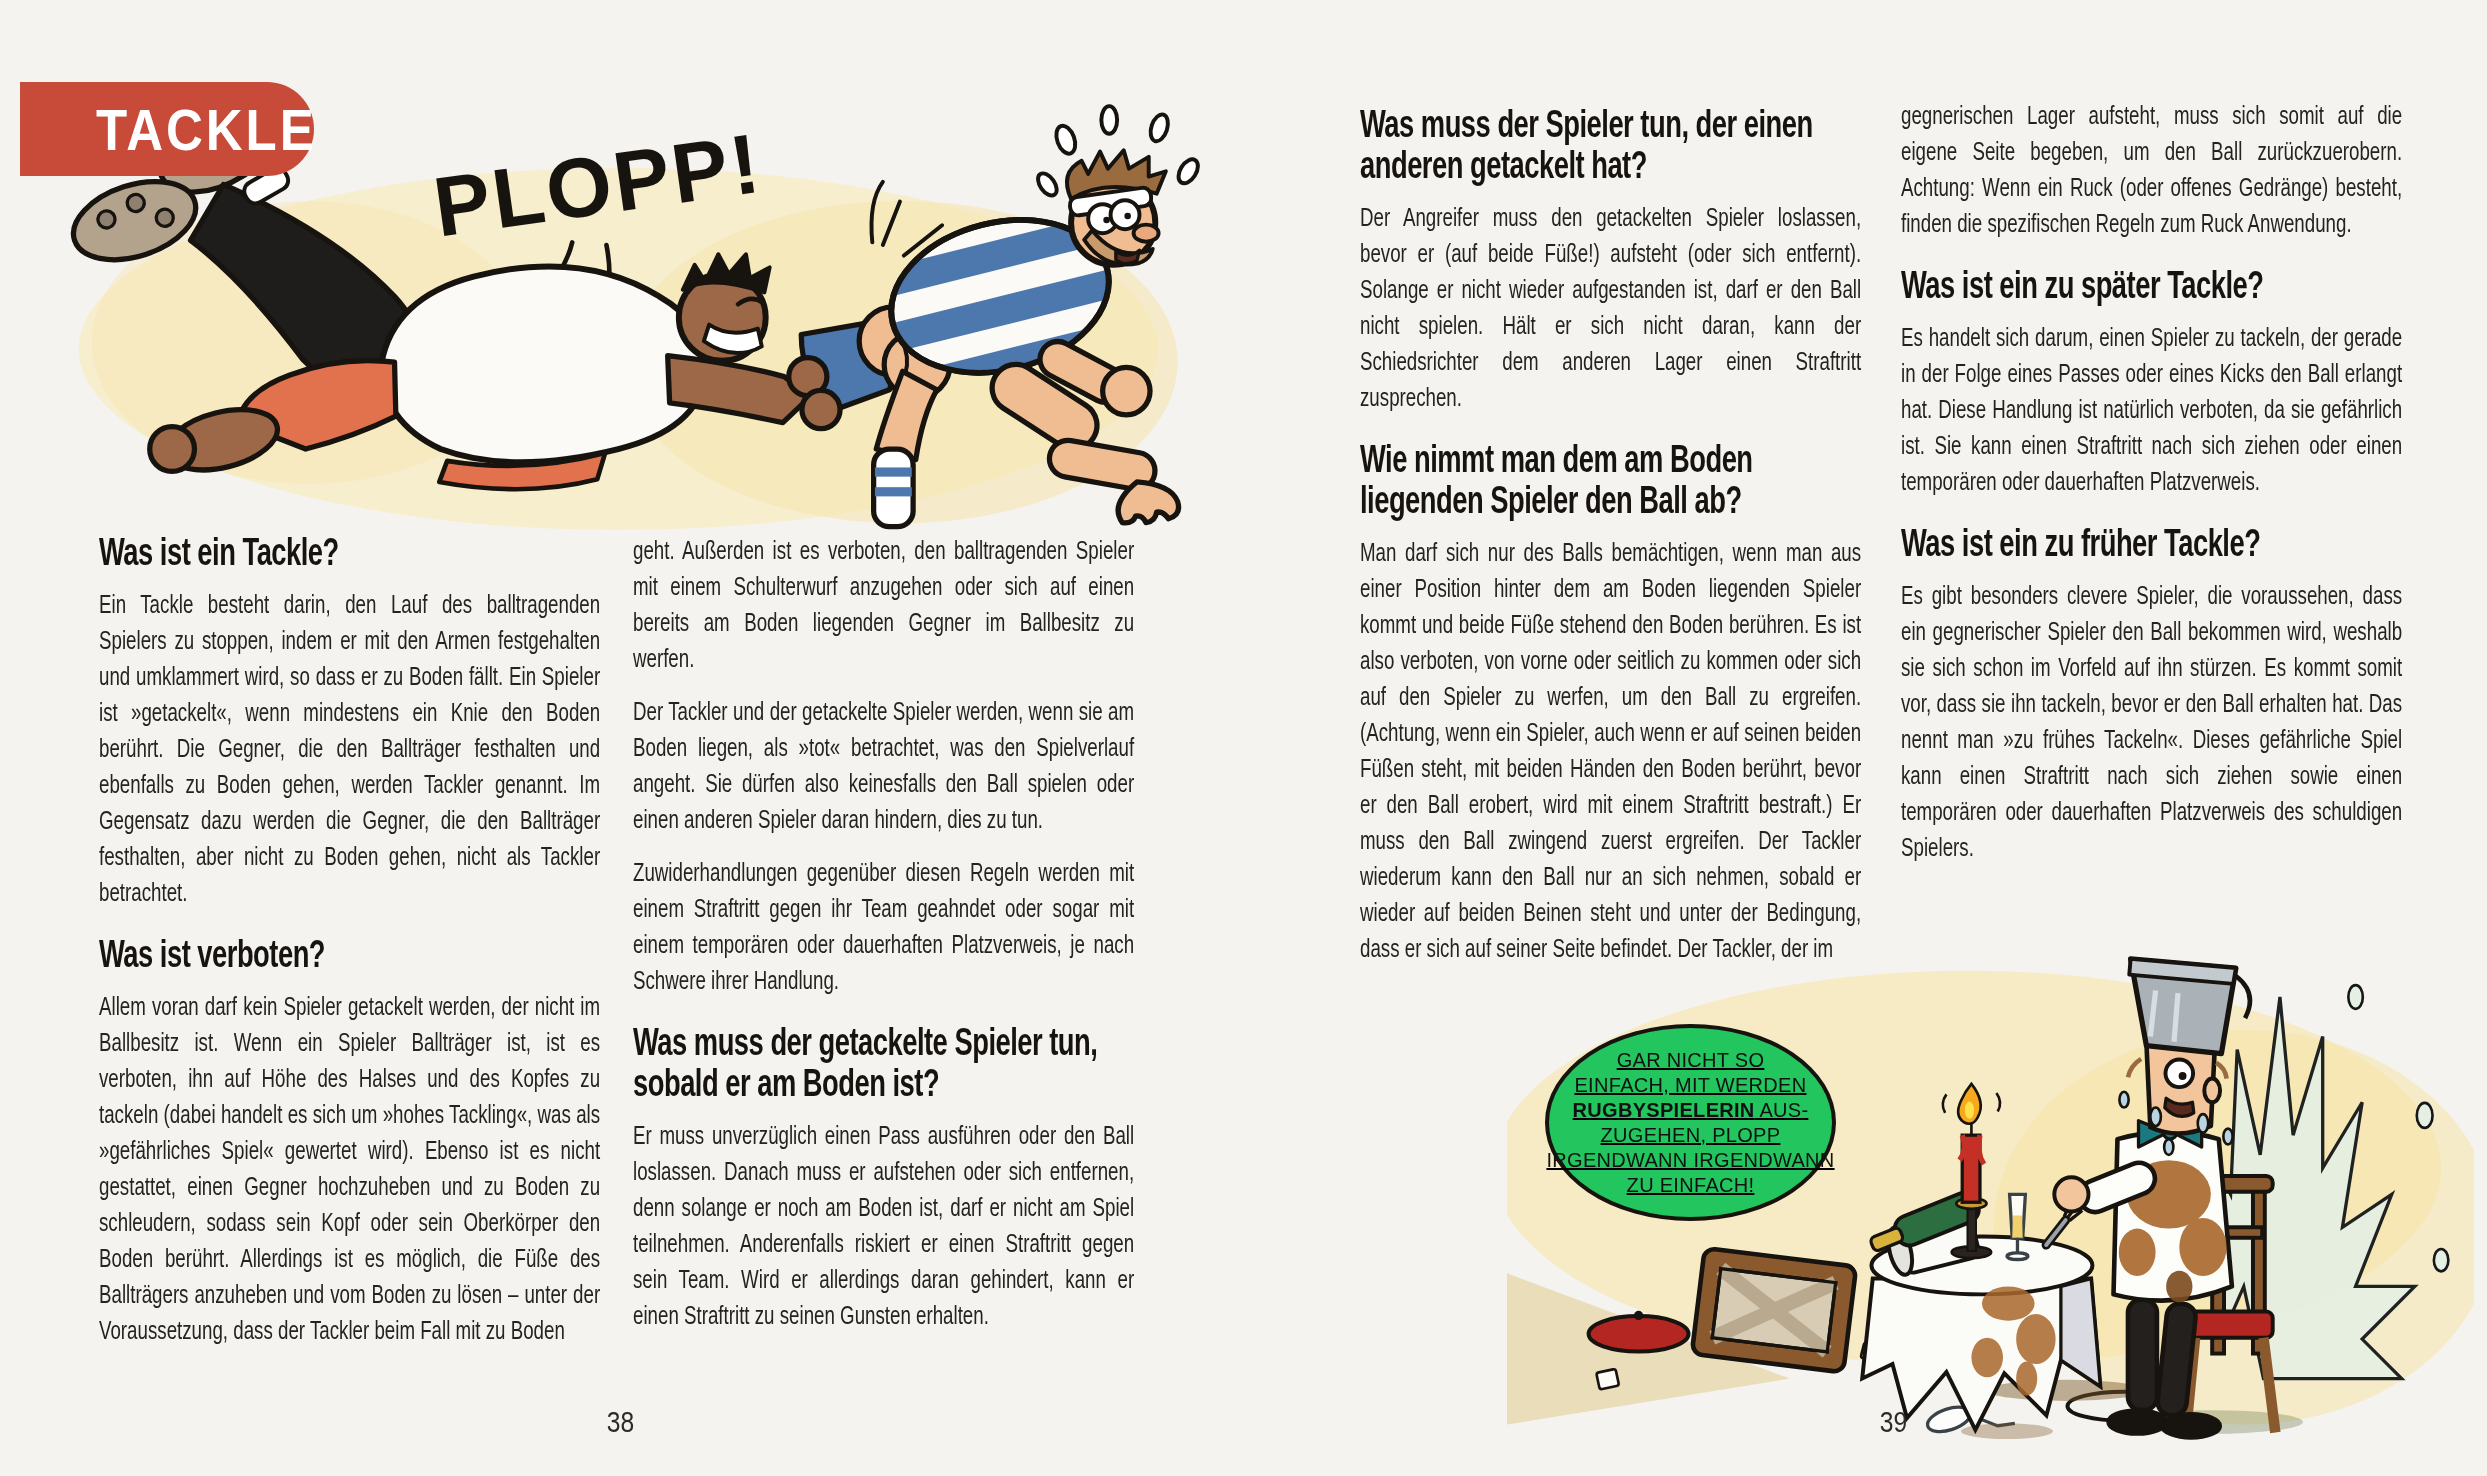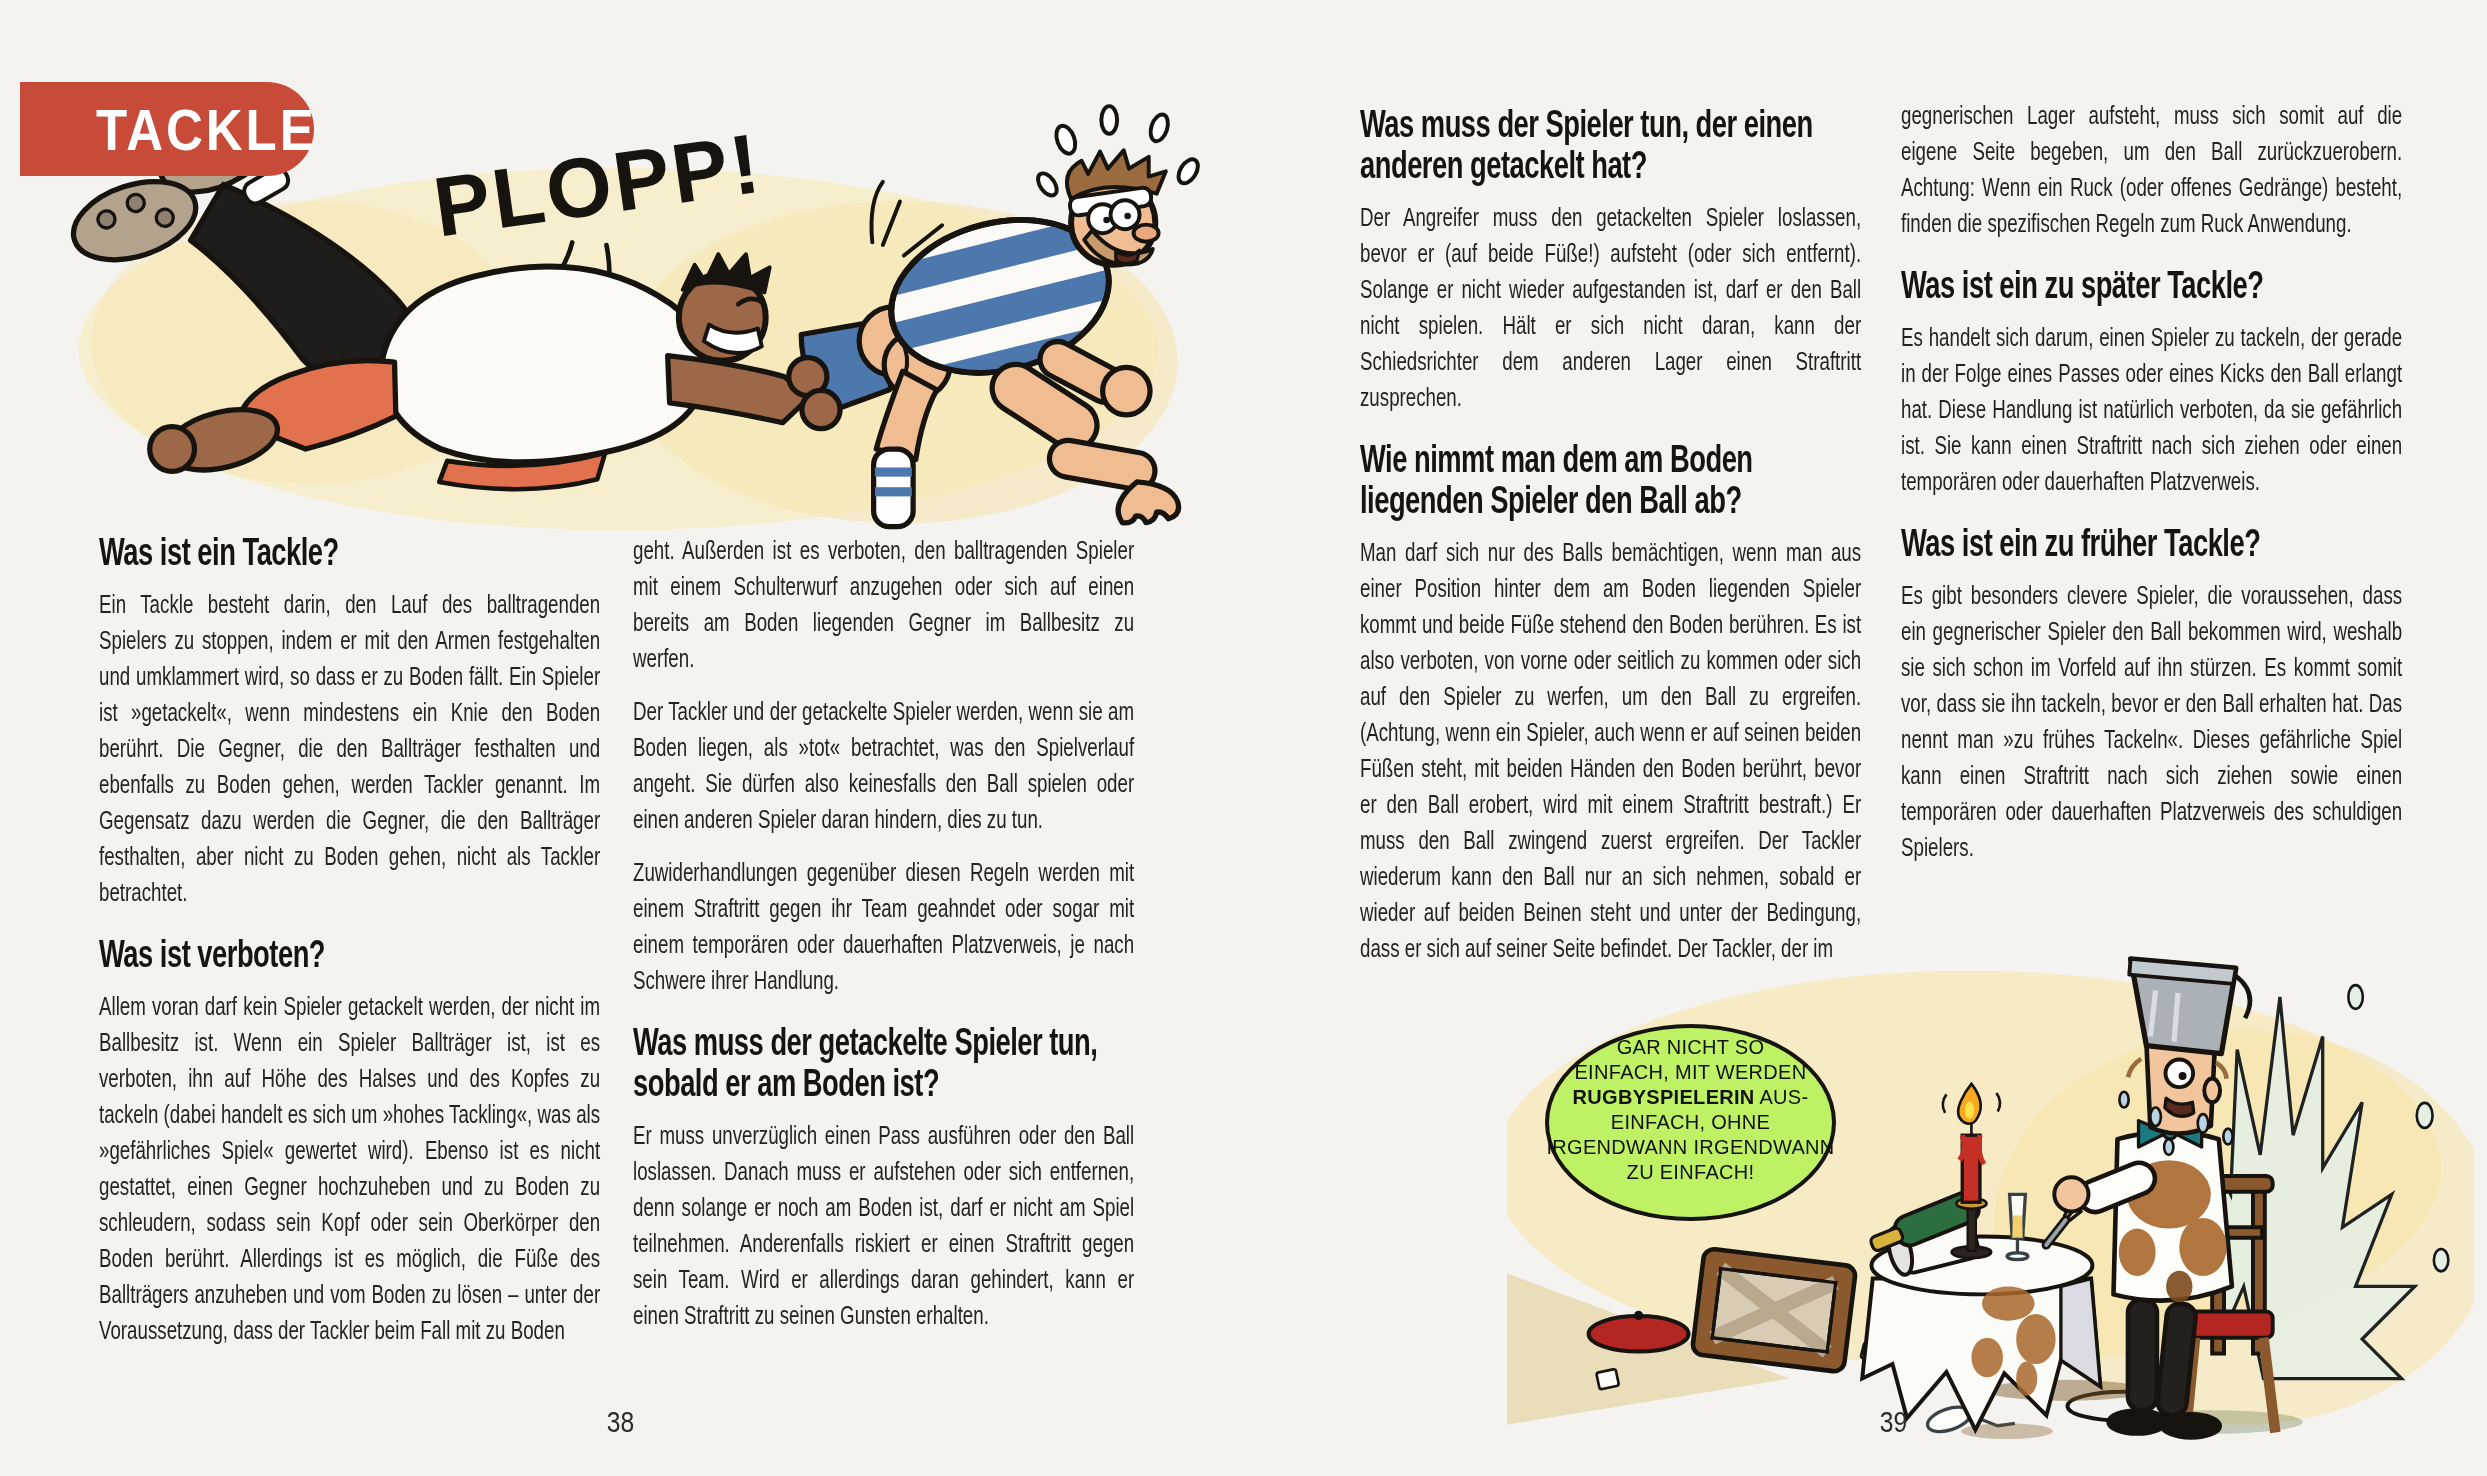--- a/index.html
+++ b/index.html
@@ -37,23 +37,23 @@
     font-size:26px;line-height:36px;margin:0 0 17px;text-align:justify;color:var(--body);
   }
   .pagenum{
     position:absolute;top:1406px;width:59px;font-size:29px;color:#2e2b28;
     text-align:center;z-index:2;transform:scaleX(.85);
   }
   #pagenum-38{left:591px;}
   #pagenum-39{left:1864px;}
   .bubble{
     position:absolute;left:1545px;top:1024px;width:291px;height:197px;z-index:3;
-    background:#bef264;border:4.6px solid var(--ink);border-radius:50%;
-    display:flex;flex-direction:column;align-items:center;
-    box-sizing:border-box;padding:6.6px 9.2px;
+    background:#22c55e;border:4.6px solid var(--ink);border-radius:50%;
+    display:flex;flex-direction:column;align-items:center;justify-content:center;
+    box-sizing:border-box;padding:6.6px 9.2px;text-decoration:underline;
   }
   .bubble-line{font-size:20px;line-height:25px;letter-spacing:0.3px;color:#111;white-space:pre;text-align:center;}
   .bubble-line .b{font-weight:700;}
 </style>
 </head>
 <body>
 
 <div class="spread">
 
   <div class="illo" id="illo-top">
@@ -320,19 +320,19 @@
           <path d="M1108,88 q34,26 14,64" fill="none" stroke-width="7"></path>
         </g>
       </g>
     </svg>
   </div>
 
   <div class="bubble" id="bubble">
       <div class="bubble-line"><span>GAR NICHT SO</span></div>
       <div class="bubble-line"><span>EINFACH, MIT WERDEN</span></div>
       <div class="bubble-line"><span class="b">RUGBYSPIELERIN</span><span> AUS-</span></div>
-      <div class="bubble-line"><span>EINFACH, OHNE</span></div>
+      <div class="bubble-line"><span>ZUGEHEN, PLOPP</span></div>
       <div class="bubble-line"><span>IRGENDWANN IRGENDWANN</span></div>
       <div class="bubble-line"><span>ZU EINFACH!</span></div>
     </div>
 
 </div>
 
 
 </body></html>

